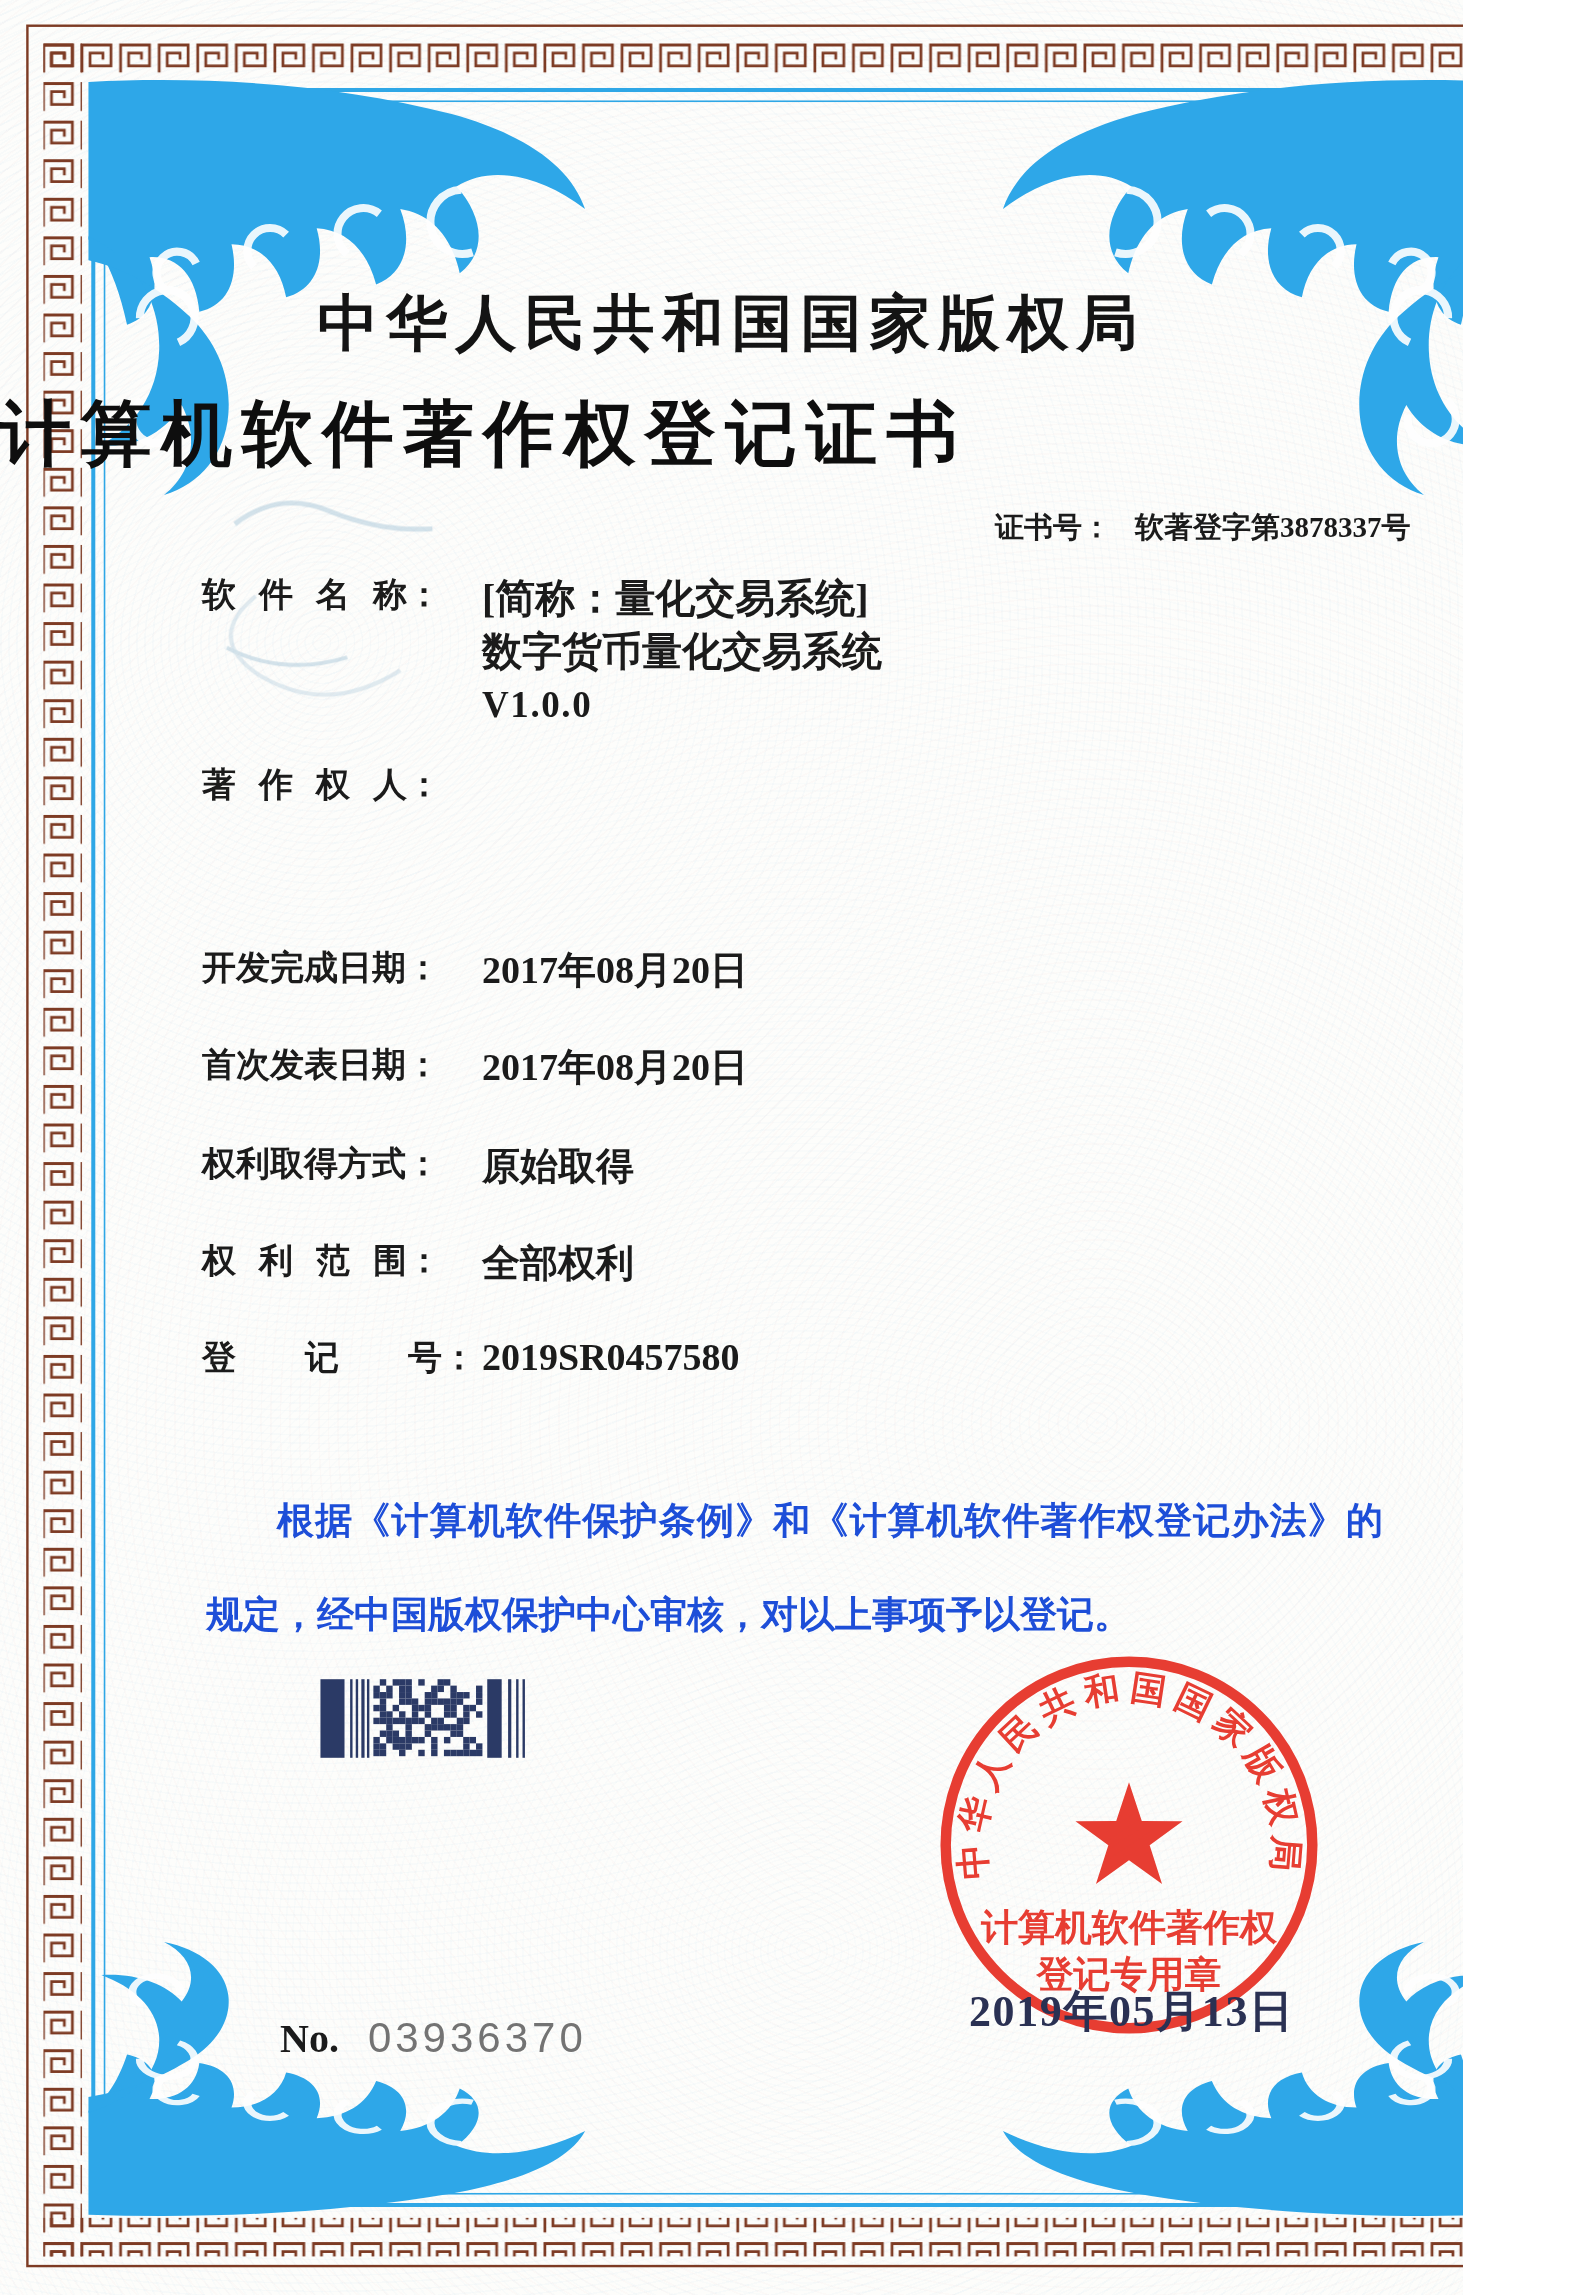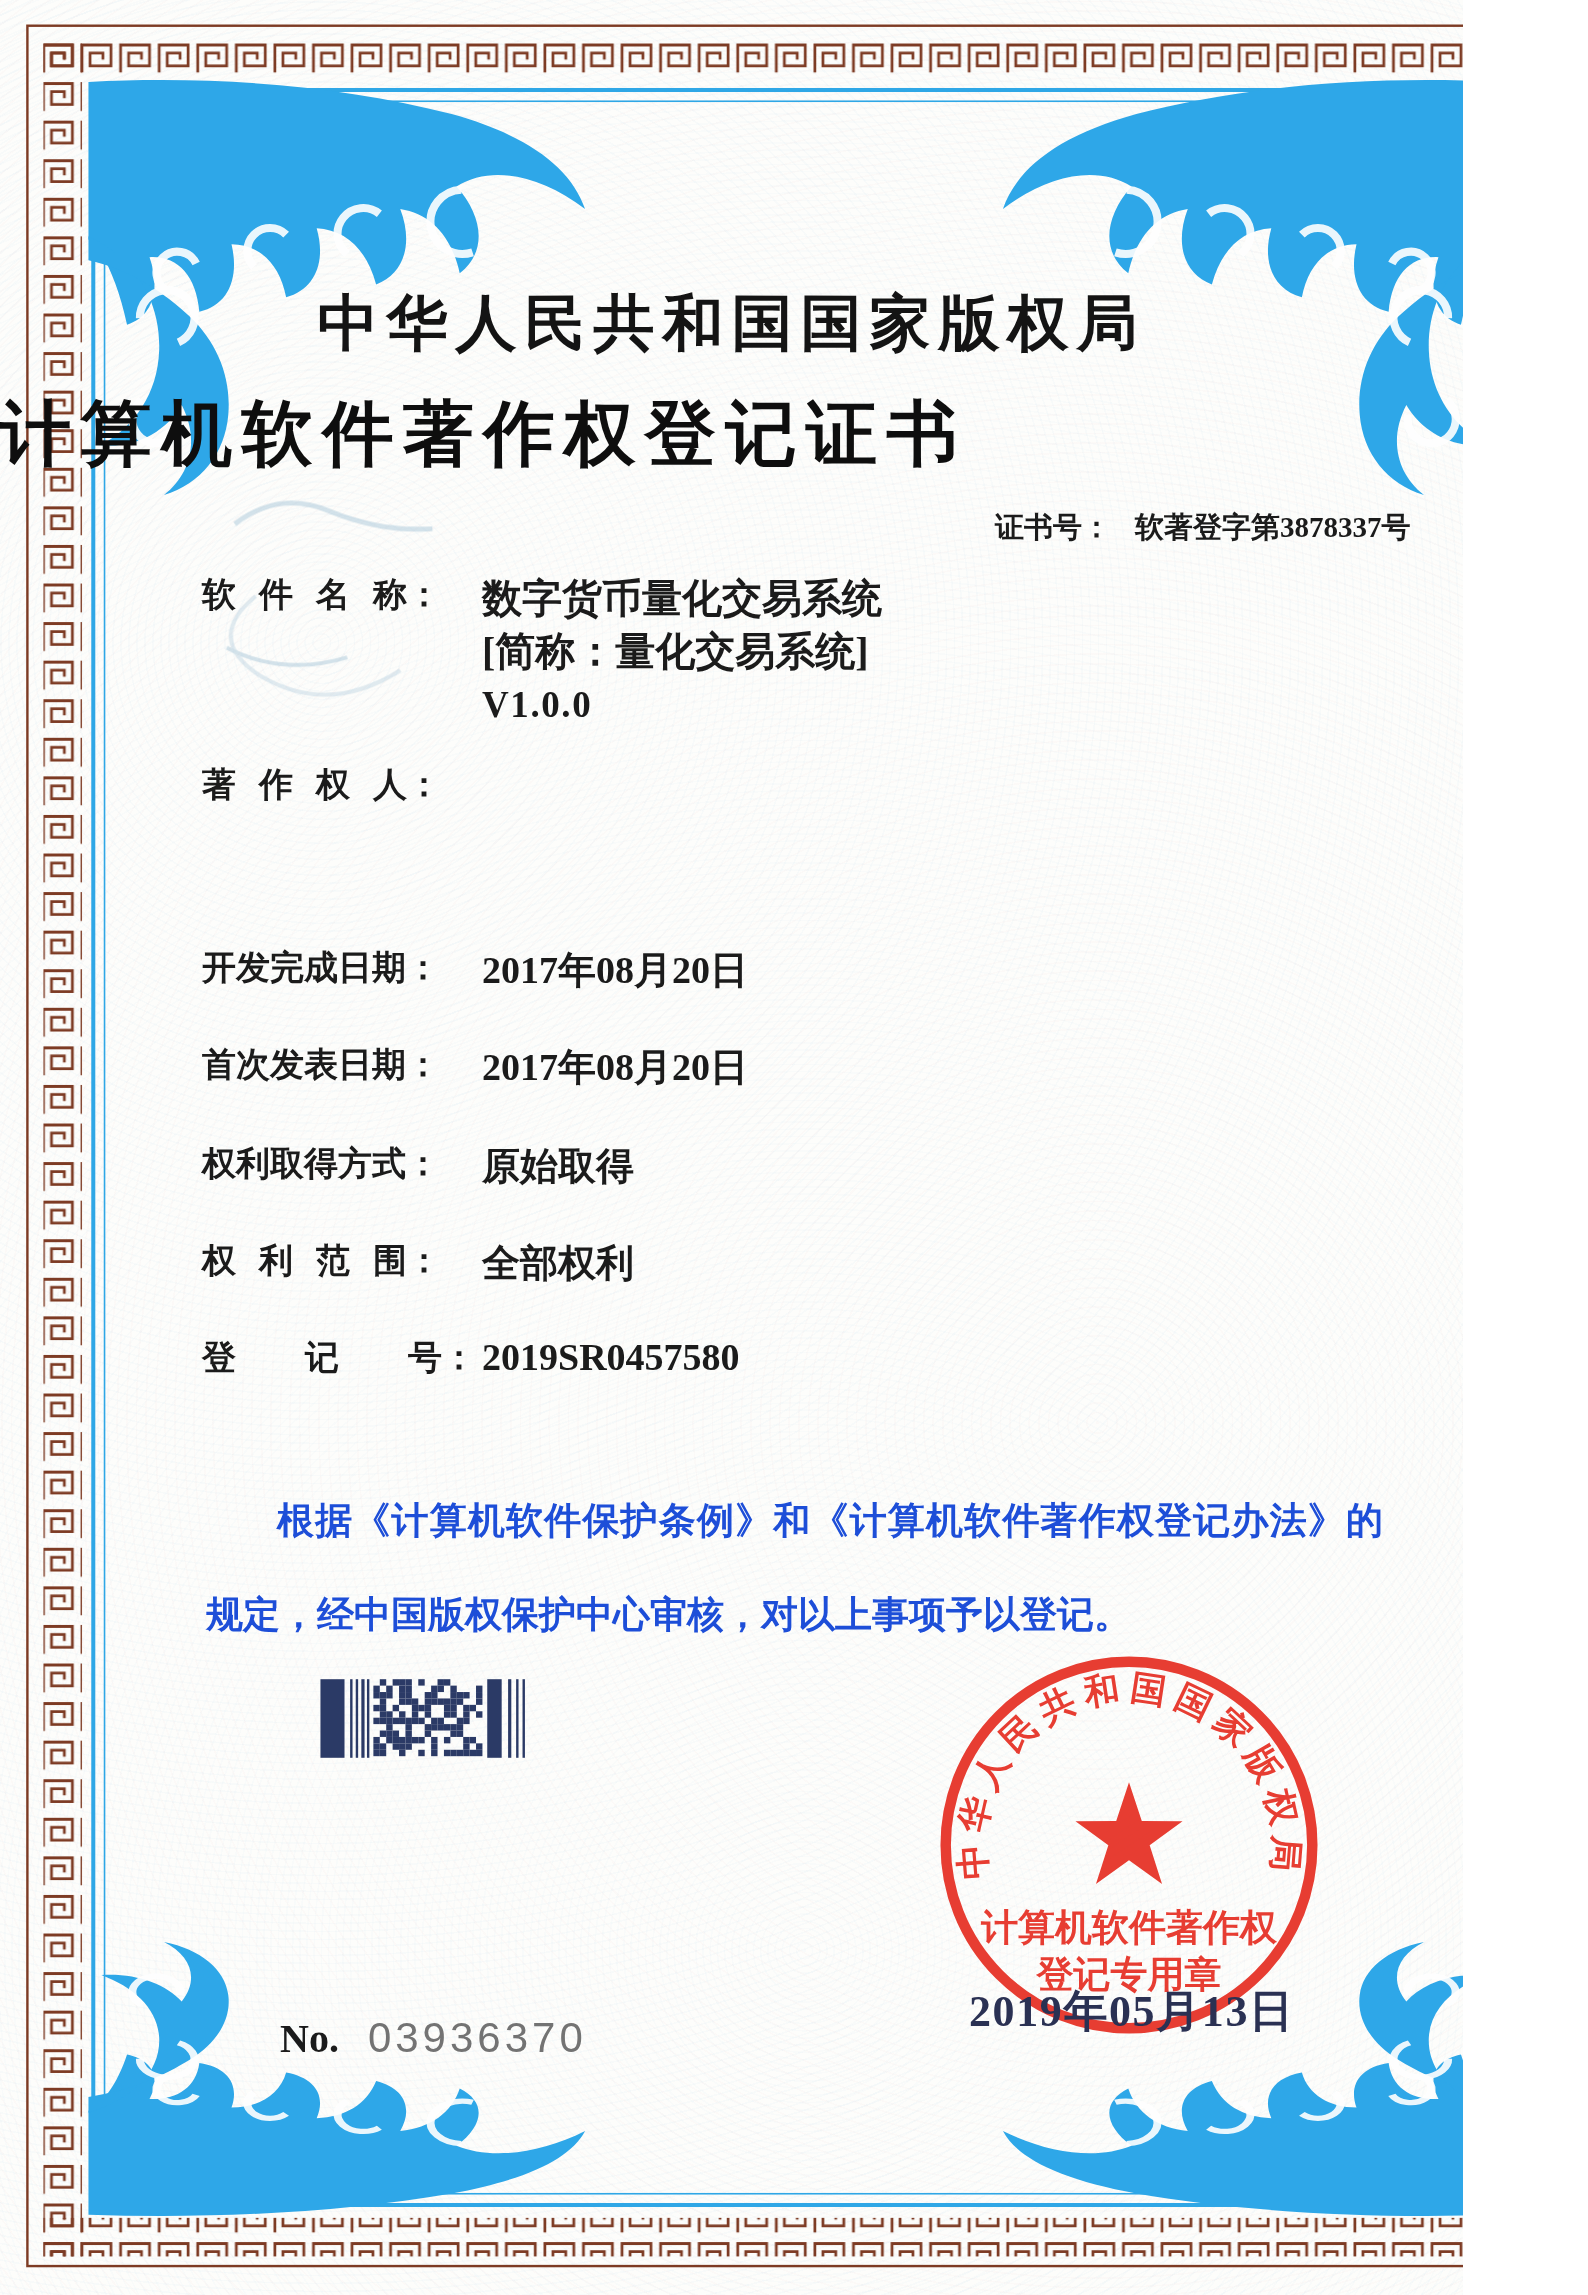--- a/index.html
+++ b/index.html
@@ -87,22 +87,22 @@
 
   <div class="abs title">中华人民共和国国家版权局</div>
   <div class="abs subtitle">计算机软件著作权登记证书</div>
   <div class="abs certno">
     <span>证书号：</span><span class="v">软著登字第3878337号</span>
   </div>
 
   <div class="row" id="r0">
     <span class="flabel">软 件 名 称：</span>
     <span class="fvalue">
+      <div class="ln">[简称：量化交易系统]</div>
       <div class="ln">数字货币量化交易系统</div>
-      <div class="ln">[简称：量化交易系统]</div>
       <div class="ln ln3">V1.0.0</div>
     </span>
   </div>
   <div class="row" id="r1">
     <span class="flabel">著 作 权 人：</span>
   </div>
   <div class="row" id="r2">
     <span class="flabel">开发完成日期：</span>
     <span class="fvalue">2017年08月20日</span>
   </div>

